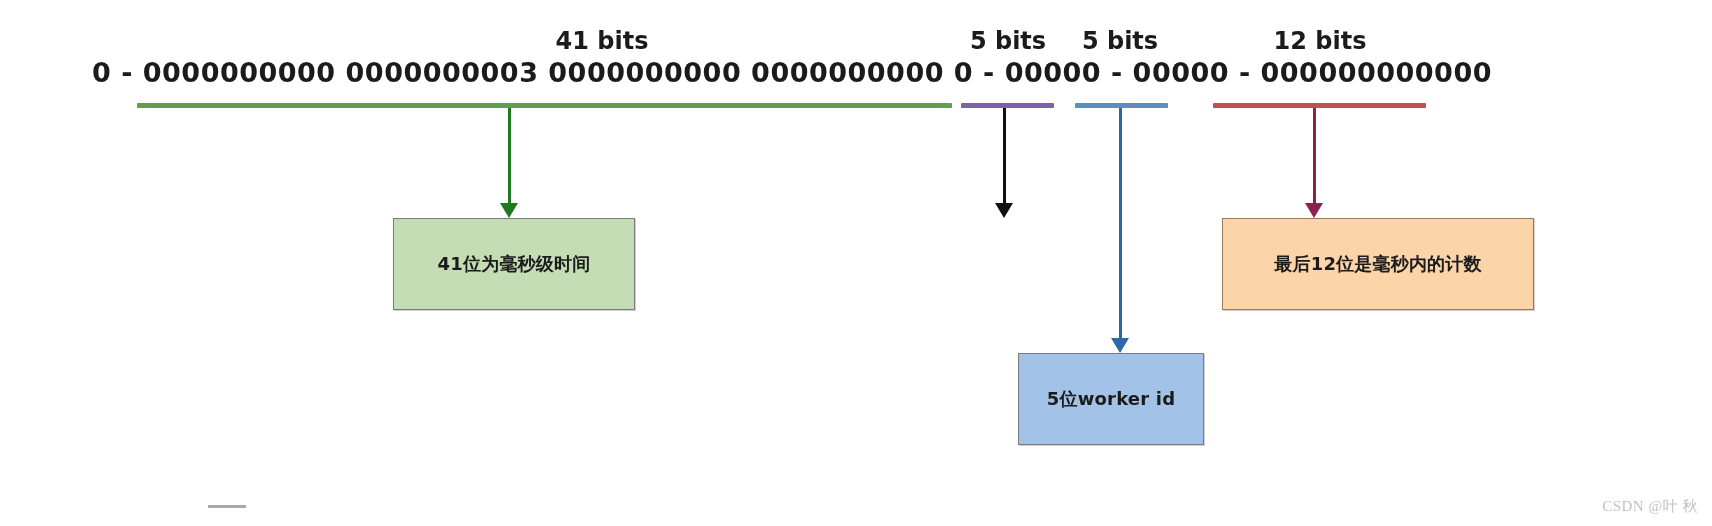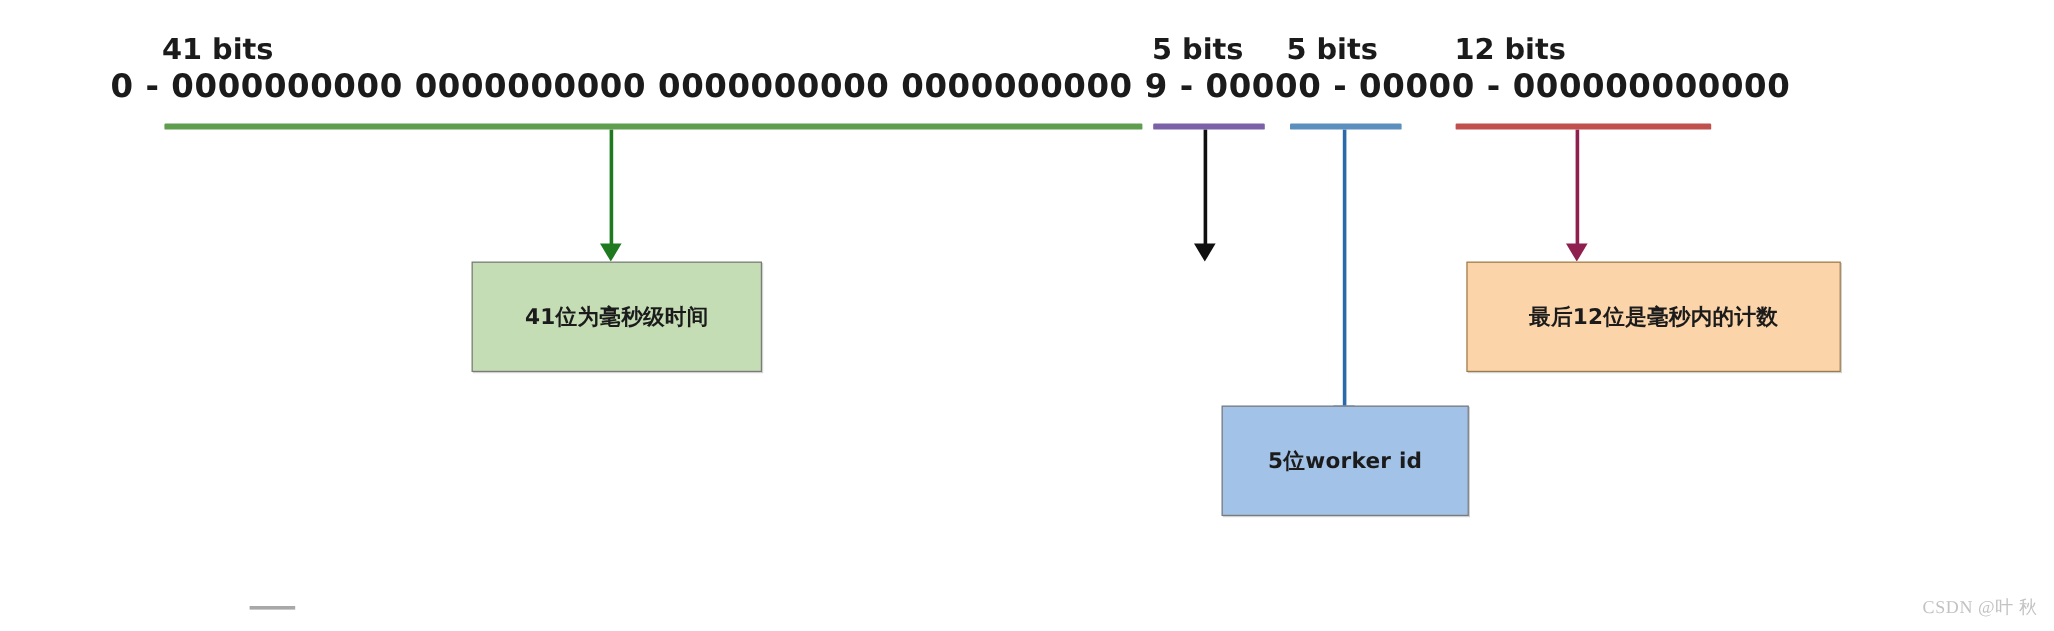--- a/index.html
+++ b/index.html
@@ -40,21 +40,21 @@
   }
 
   
   .bitlabel {
     position: absolute;
     font-family: "DejaVu Sans", sans-serif;
     font-weight: bold;
     font-size: 24px;
     color: #1b1b1b;
     white-space: nowrap;
-    text-align: left;
+    text-align: center;
   }
 
   
   .underline {
     position: absolute;
     height: 5px;
     border-radius: 1px;
   }
 
   
@@ -117,21 +117,21 @@
     height: 3px;
     background: #a8a8a8;
   }
 </style>
 </head>
 <body>
 
 <div id="canvas">
 
   <div class="bitrow">
-    <div class="bits">0 - 0000000000 0000000000 0000000000 0000000000 9 - 00000 - 00000 - 000000000000</div>
+    <div class="bits">0 - 0000000000 0000000003 0000000000 0000000000 0 - 00000 - 00000 - 000000000000</div>
   </div>
 
   <div class="bitlabel" style="left:135px; top:27px; width:934px;">41 bits</div>
 
   <div class="bitlabel" style="left:960px; top:27px; width:96px;">5 bits</div>
 
   <div class="bitlabel" style="left:1072px; top:27px; width:96px;">5 bits</div>
 
   <div class="bitlabel" style="left:1212px; top:27px; width:216px;">12 bits</div>
 
@@ -161,21 +161,21 @@
   <div class="conn" style="left:1298px; top:108px; width:32px; height:110px;">
     <div class="stem" style="height:96px; background:#8e1f4f;"></div>
     <div class="head" style="border-top:15px solid #8e1f4f;"></div>
   </div>
 
   <div class="box" style="left:393px; top:218px; width:242px; height:92px; background:#c5ddb4; border-color:#7a7a7a;">
     <span>41位为毫秒级时间</span>
   </div>
 
 
-  <div class="box" style="left:1018px; top:338px; width:206px; height:92px; background:#a3c2e8; border-color:#7a7a7a;">
+  <div class="box" style="left:1018px; top:353px; width:186px; height:92px; background:#a3c2e8; border-color:#7a7a7a;">
     <span>5位worker id</span>
   </div>
 
   <div class="box" style="left:1222px; top:218px; width:312px; height:92px; background:#fbd5a9; border-color:#9a7b4f;align-items:center;">
     <span>最后12位是毫秒内的计数</span>
   </div>
 
   <div class="stray"></div>
 
   <div class="watermark">CSDN @叶 秋</div>

